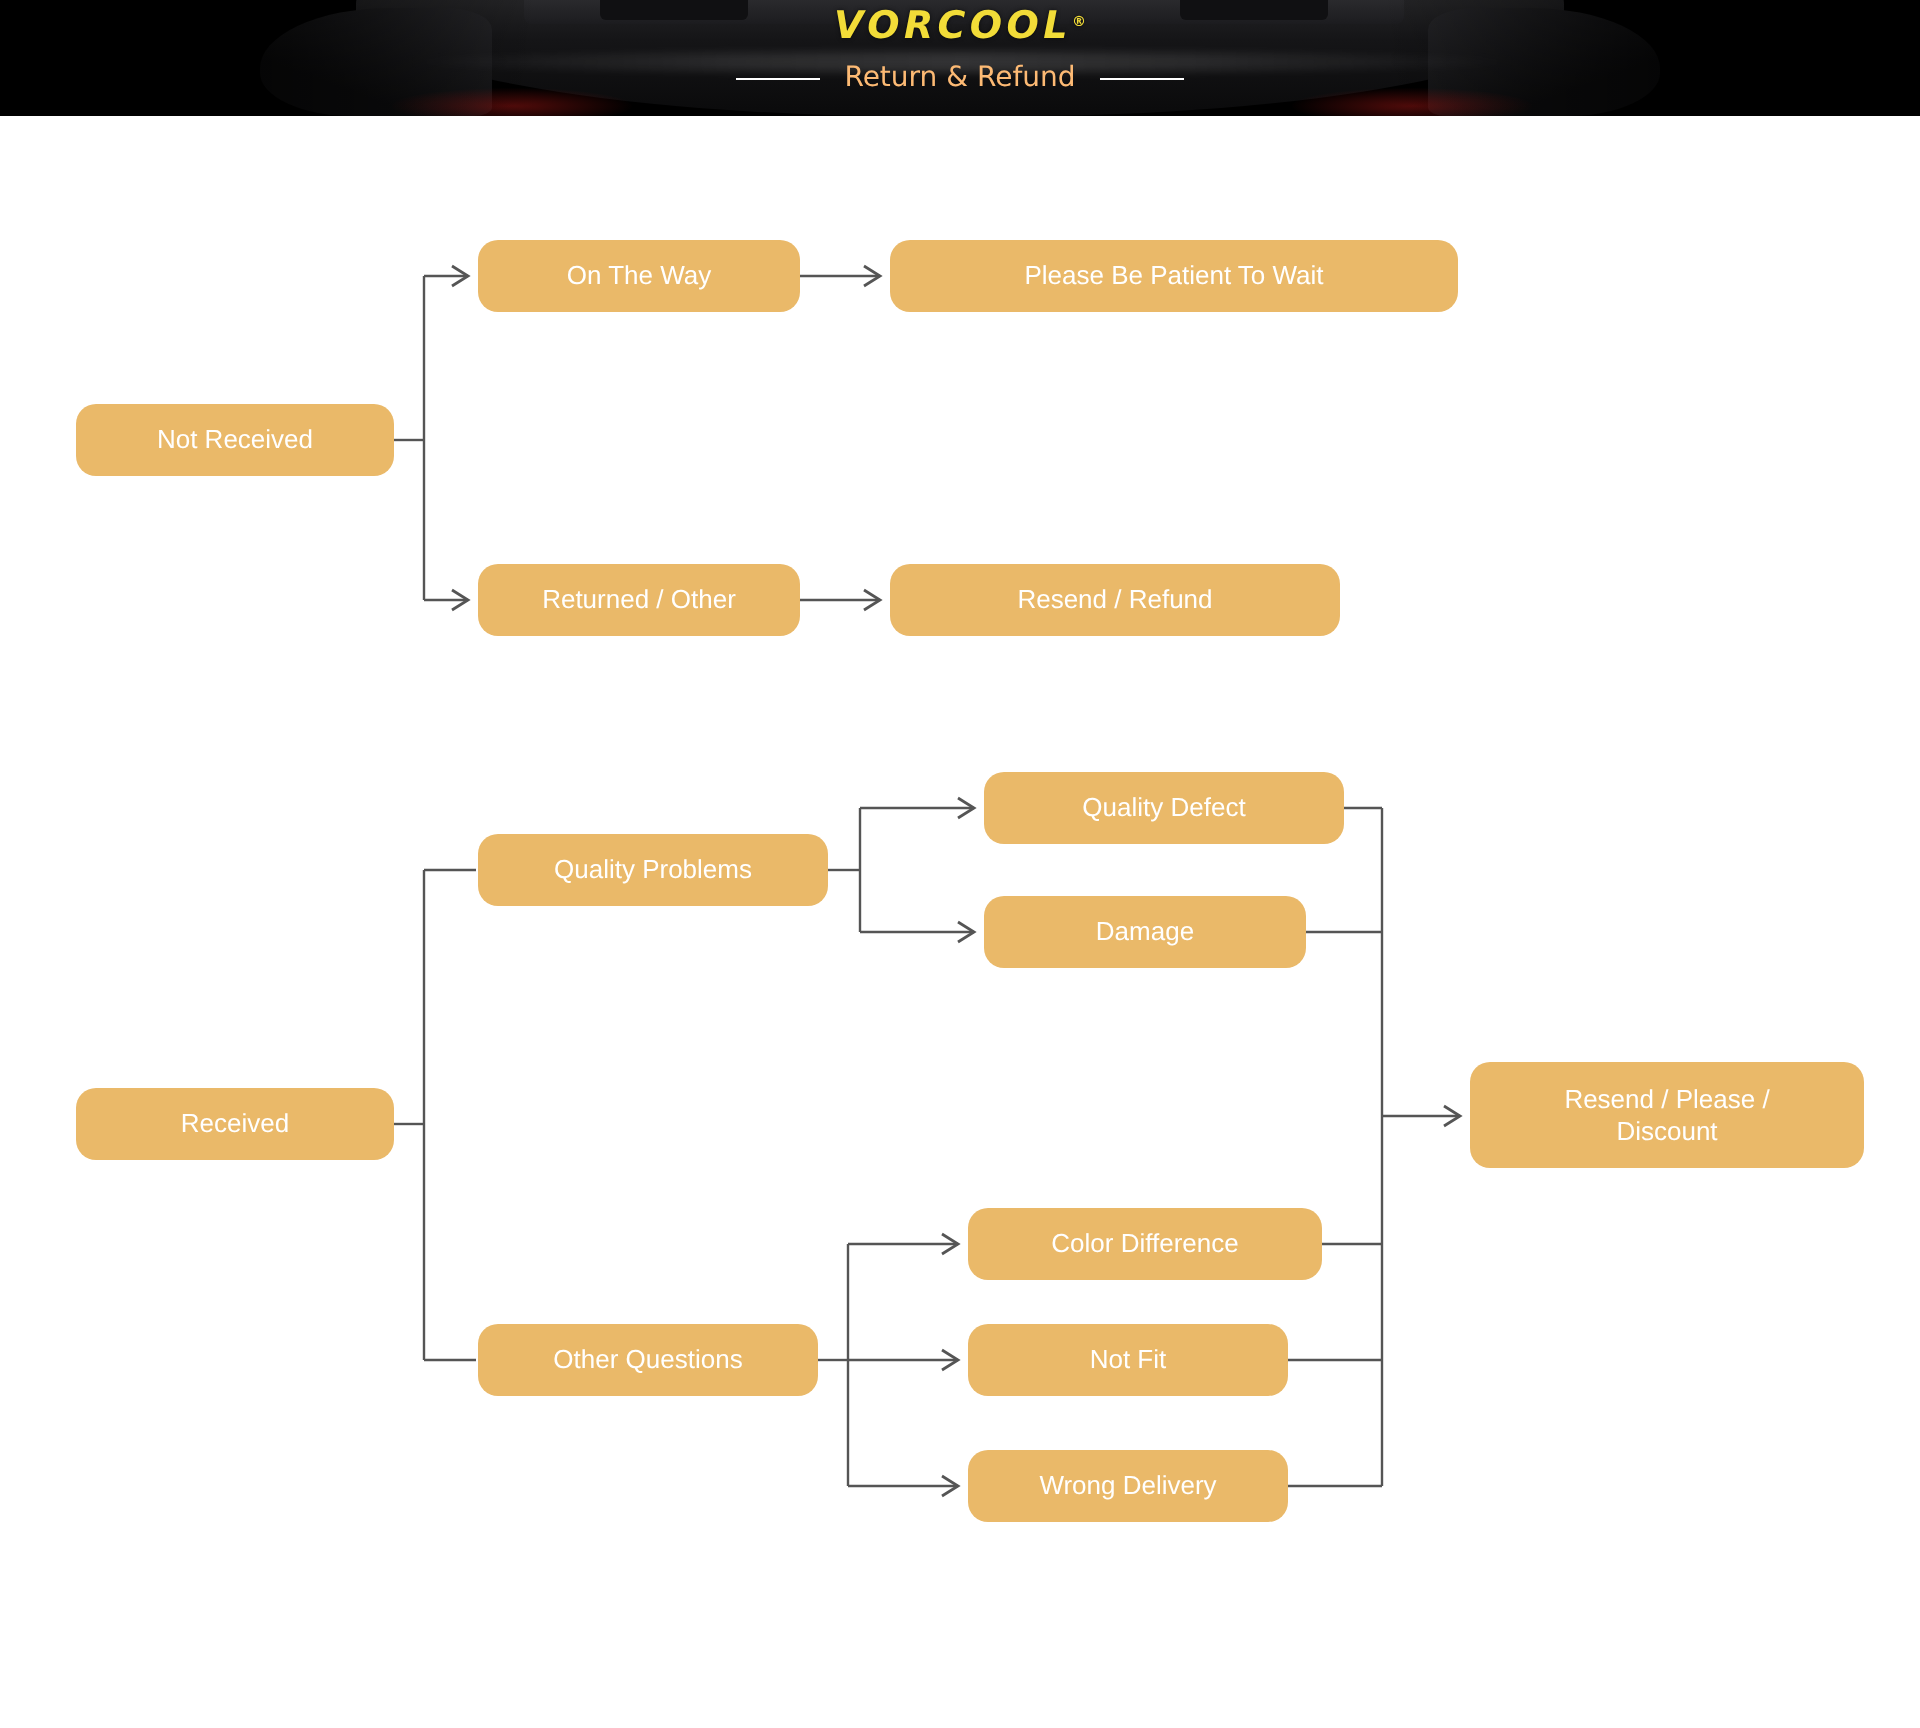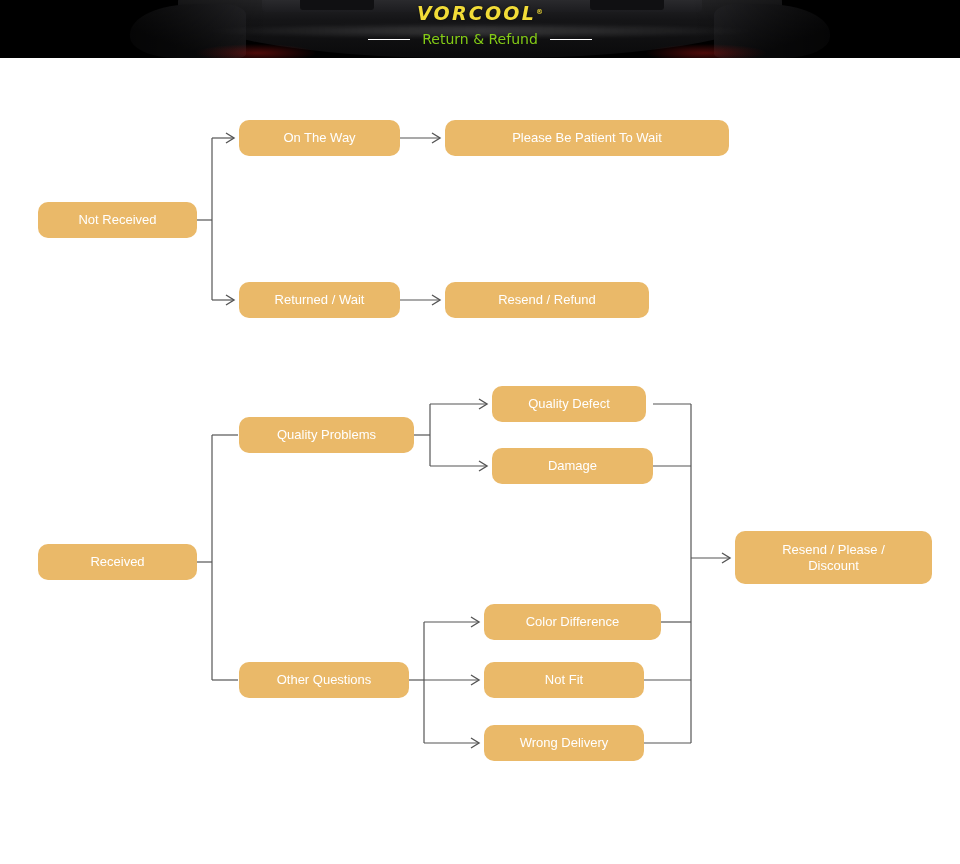--- a/index.html
+++ b/index.html
@@ -126,21 +126,21 @@
     justify-content: center;
     gap: 12px;
     z-index: 5;
   }
   #subtitle-row .rule {
     width: 42px;
     height: 1px;
     background: #ffffff;
   }
   #subtitle-row .sub-text {
-    color: #84cc16;
+    color: #fdba74;
     font-size: 14px;
     font-family: "DejaVu Sans", sans-serif;
     line-height: 1;
     white-space: nowrap;
   }
 
   
   #canvas {
     position: absolute;
     left: 0; top: 58px;
@@ -238,29 +238,29 @@
       <path d="M691,500 H730" marker-end="url(#chev)"></path>
     </g>
   </svg>
 
   <div class="node" style="left:38px;  top:144px; width:159px; height:36px;">Not Received</div>
 
   <div class="node" style="left:239px; top:62px;  width:161px; height:36px;">On The Way</div>
 
   <div class="node" style="left:445px; top:62px;  width:284px; height:36px;text-align:right;">Please Be Patient To Wait</div>
 
-  <div class="node" style="left:239px; top:224px; width:161px; height:36px;">Returned / Wait</div>
-
-  <div class="node" style="left:445px; top:224px; width:204px; height:36px;">Resend / Refund</div>
+  <div class="node" style="left:239px; top:224px; width:161px; height:36px;">Returned / Other</div>
+
+  <div class="node" style="left:445px; top:224px; width:225px; height:36px;">Resend / Refund</div>
 
   <div class="node" style="left:38px;  top:486px; width:159px; height:36px;text-align:right;">Received</div>
 
   <div class="node" style="left:239px; top:359px; width:175px; height:36px;">Quality Problems</div>
 
-  <div class="node" style="left:492px; top:328px; width:154px; height:36px;">Quality Defect</div>
+  <div class="node" style="left:492px; top:328px; width:180px; height:36px;">Quality Defect</div>
 
   <div class="node" style="left:492px; top:390px; width:161px; height:36px;">Damage</div>
 
   <div class="node" style="left:239px; top:604px; width:170px; height:36px;">Other Questions</div>
 
   <div class="node" style="left:484px; top:546px; width:177px; height:36px;">Color Difference</div>
 
   <div class="node" style="left:484px; top:604px; width:160px; height:36px;">Not Fit</div>
 
   <div class="node" style="left:484px; top:667px; width:160px; height:36px;text-align:right;">Wrong Delivery</div>

